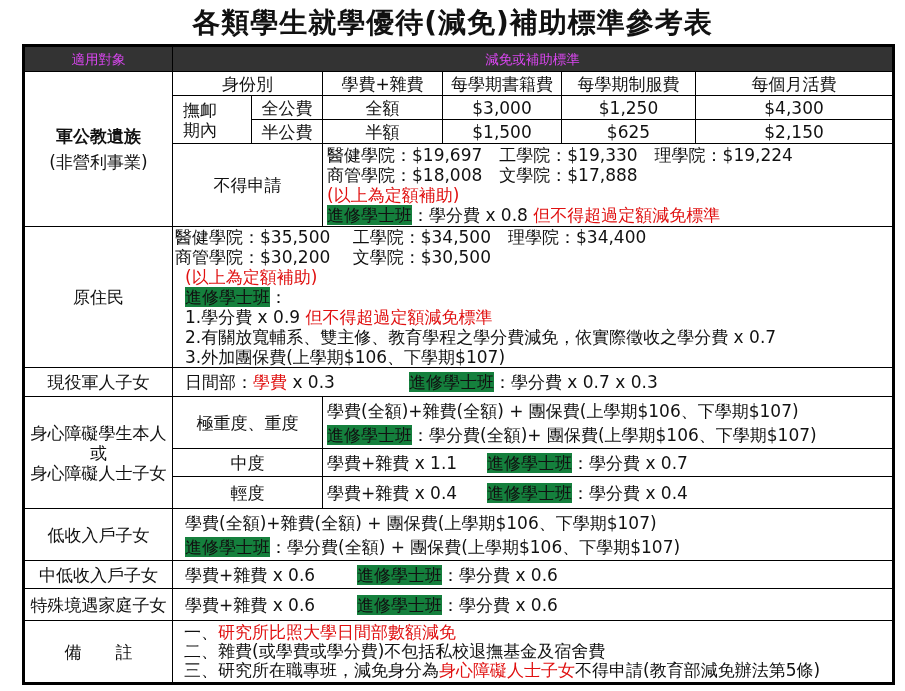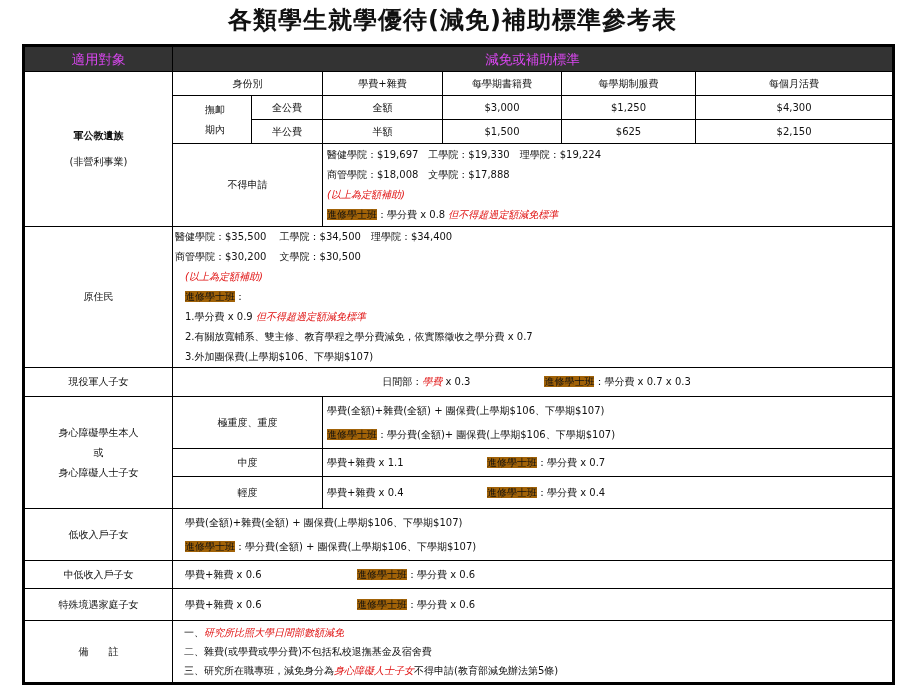--- a/index.html
+++ b/index.html
@@ -1,24 +1,24 @@
 <!DOCTYPE html>
 <html><head>
 <meta charset="utf-8">
 <style>
   html, body { margin:0; padding:0; background:#fff; }
   body { width:905px; height:691px; position:relative; font-family:"DejaVu Sans","Liberation Sans",sans-serif; color:#111; overflow:hidden; }
-  .title { position:absolute; left:0; top:4px; width:905px; text-align:center; font-size:24px; font-weight:bold; letter-spacing:1px; }
+  .title { position:absolute; left:0; top:4px; width:905px; text-align:center; font-size:28px; font-weight:bold; letter-spacing:1px; }
   table { position:absolute; left:22px; top:44px; border-collapse:collapse; table-layout:fixed; width:870px; border:3px solid #000; }
-  td { border:1.5px solid #000; font-size:10px; line-height:20px; padding:0 4px; vertical-align:middle; }
+  td { border:1.5px solid #000; font-size:17px; line-height:20px; padding:0 4px; vertical-align:middle; }
   thead td { background:#333; color:#d946ef; text-align:center; height:24px; border-color:#000; font-size:13.5px; }
   .c { text-align:center; }
-  .red { color:#e01010;font-style:italic; }
-  .hl { background:#a16207; }
-  .pad { padding-left:10px;text-align:center; }
+  .red { color:#e01010; }
+  .hl { background:#15803d; }
+  .pad { padding-left:10px; }
   .lines div { white-space:nowrap; }
 </style>
 </head>
 <body>
 
 <div class="title">各類學生就學優待(減免)補助標準參考表</div>
 
 <table>
   <colgroup>
     <col style="width:149px">

